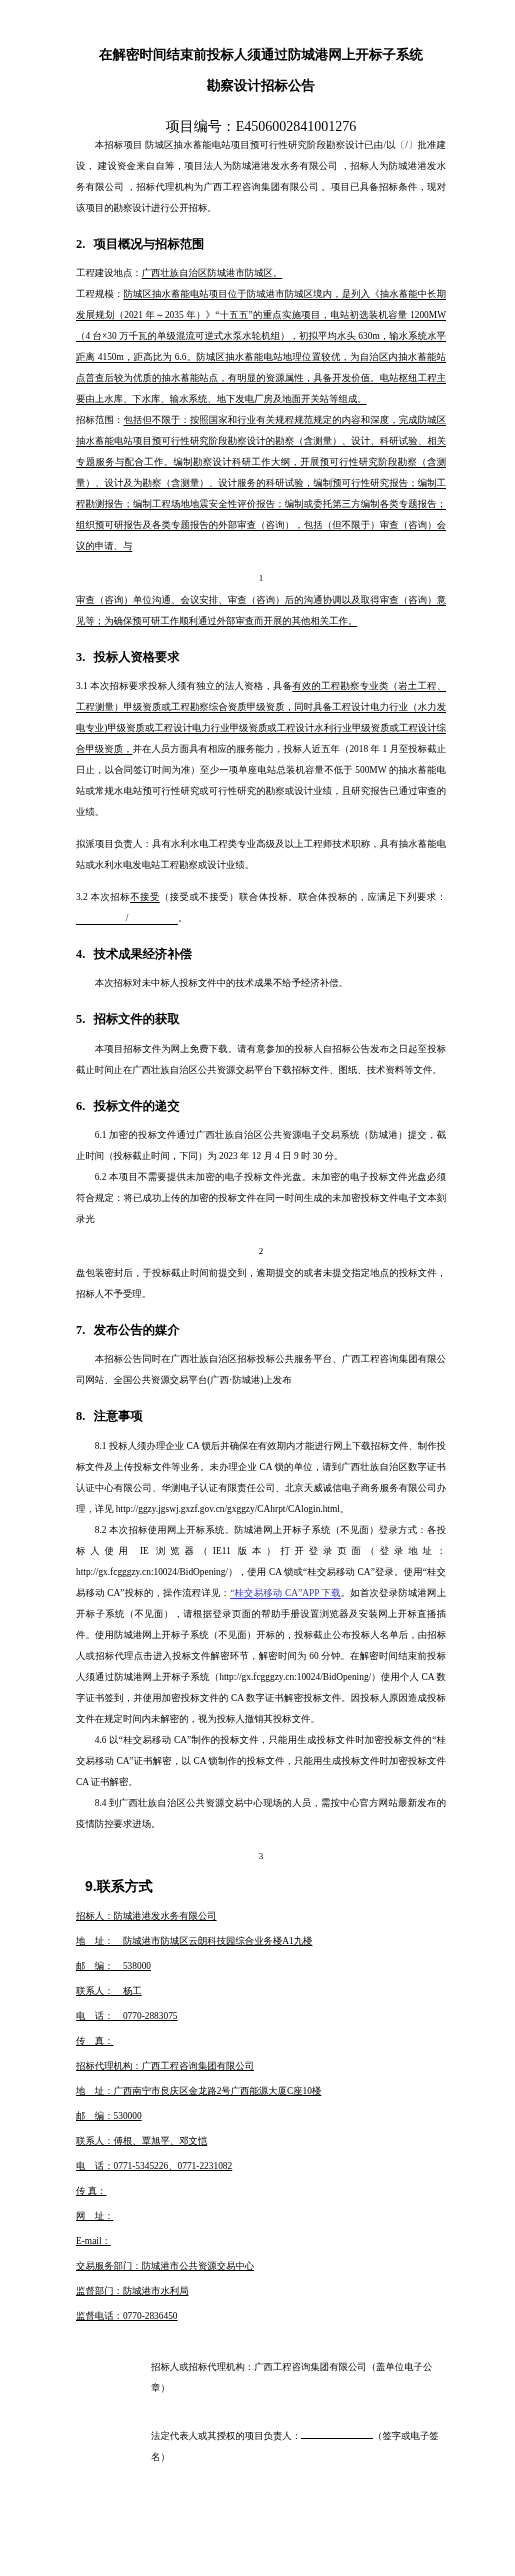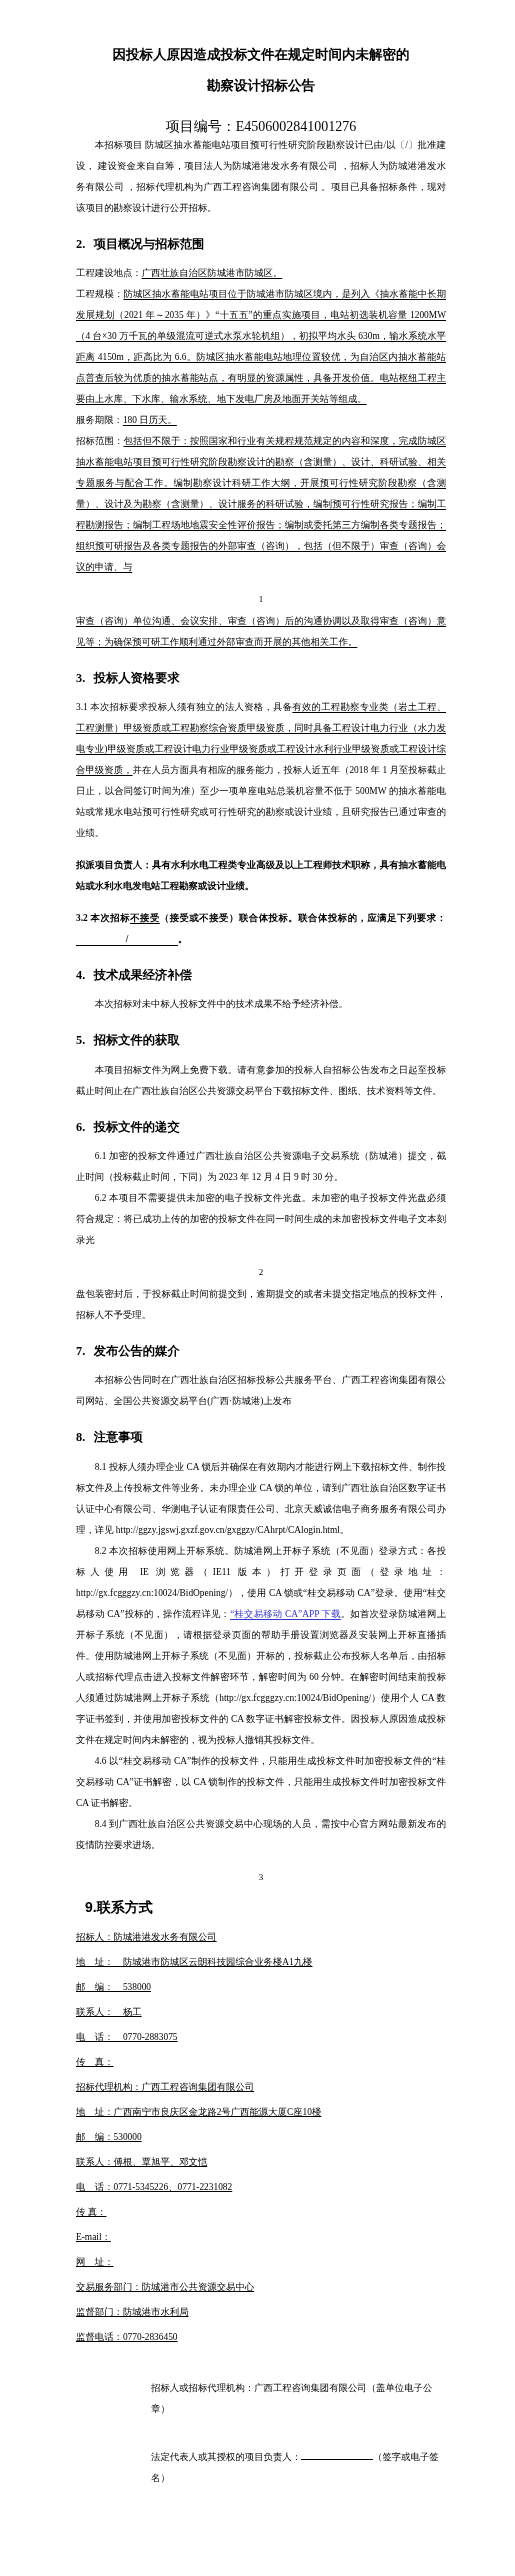--- a/index.html
+++ b/index.html
@@ -18,21 +18,21 @@
   .projno  { text-align:center; margin-top:22px; font-size:14px; line-height:17px; }
   .sec-h   { font-weight:bold; font-size:12.3px; line-height:21px; margin:15px 0 8.4px; }
   .sec-h .num { margin-right:8.4px; }
   .h9 {
     font-family:"Liberation Sans","DejaVu Sans",sans-serif;
     font-weight:bold; font-size:14px; line-height:23px;
     margin:10.3px 0 6.4px; padding-left:9px;
   }
   .para { text-align:justify; }
   .ind  { text-indent:2em; }
-  .mt   { margin-top:11px;font-weight:bold; }
+  .mt   { margin-top:11px; }
   .u    { text-decoration:underline; text-underline-offset:1.9px; }
   .link { color:#3333cc; text-decoration:underline; text-underline-offset:1.9px; cursor:pointer; }
   .pageno { text-align:center; font-size:9px; line-height:17px; margin:13px 0 2.6px; }
   .contact { line-height:25px; text-align:left;text-decoration:underline; }
   .sign1 { margin-top:28px; padding-left:75px; }
   .sign2 { margin-top:27px; padding-left:75px; }
   .blank32 {
     display:inline-block; min-width:102px; text-align:center;
     border-bottom:0.6px solid #000; line-height:1.15; text-indent:0;
   }
@@ -40,30 +40,29 @@
     display:inline-block; width:72px; height:1.05em;
     border-bottom:0.6px solid #000; vertical-align:baseline;
   }
 </style>
 </head>
 <body>
 
 <div class="page">
   <div class="inner">
 
-    <div class="title">因投标人原因造成投标文件在规定时间内未解密的</div>
+    <div class="title">在解密时间结束前投标人须通过防城港网上开标子系统</div>
     <div class="subtitle">勘察设计招标公告</div>
     <div class="projno"><span>项目编号：</span><span>E4506002841001276</span></div>
 
     <p class="para ind">本招标项目 防城区抽水蓄能电站项目预可行性研究阶段勘察设计已由/以〔/〕批准建设， 建设资金来自自筹，项目法人为防城港港发水务有限公司 ，招标人为防城港港发水务有限公司 ，招标代理机构为广西工程咨询集团有限公司 。项目已具备招标条件，现对该项目的勘察设计进行公开招标。</p>
 
     <div class="sec-h"><span class="num">2.</span><span>项目概况与招标范围</span></div>
     <p class="para"><span>工程建设地点：</span><span class="u">广西壮族自治区防城港市防城区。</span></p>
     <p class="para"><span>工程规模：</span><span class="u">防城区抽水蓄能电站项目位于防城港市防城区境内，是列入《抽水蓄能中长期发展规划（2021 年～2035 年）》“十五五”的重点实施项目，电站初选装机容量 1200MW（4 台×30 万千瓦的单级混流可逆式水泵水轮机组），初拟平均水头 630m，输水系统水平距离 4150m，距高比为 6.6。防城区抽水蓄能电站地理位置较优，为自治区内抽水蓄能站点普查后较为优质的抽水蓄能站点，有明显的资源属性，具备开发价值。电站枢纽工程主要由上水库、下水库、输水系统、地下发电厂房及地面开关站等组成。</span></p>
-    <p class="para"><span>服务期限：</span><span class="u">180 日历天。</span></p>
     <p class="para"><span>招标范围：</span><span class="u">包括但不限于：按照国家和行业有关规程规范规定的内容和深度，完成防城区抽水蓄能电站项目预可行性研究阶段勘察设计的勘察（含测量）、设计、科研试验、相关专题服务与配合工作。编制勘察设计科研工作大纲，开展预可行性研究阶段勘察（含测量）、设计及为勘察（含测量）、设计服务的科研试验，编制预可行性研究报告；编制工程勘测报告；编制工程场地地震安全性评价报告；编制或委托第三方编制各类专题报告；组织预可研报告及各类专题报告的外部审查（咨询），包括（但不限于）审查（咨询）会议的申请、与</span></p>
 
     <div class="pageno">1</div>
 
     <p class="para"><span class="u">审查（咨询）单位沟通、会议安排、审查（咨询）后的沟通协调以及取得审查（咨询）意见等；为确保预可研工作顺利通过外部审查而开展的其他相关工作。</span></p>
 
     <div class="sec-h"><span class="num">3.</span><span>投标人资格要求</span></div>
     <p class="para"><span>3.1 本次招标要求投标人须有独立的法人资格，具备</span><span class="u">有效的工程勘察专业类（岩土工程、工程测量）甲级资质或工程勘察综合资质甲级资质，同时具备工程设计电力行业（水力发电专业)甲级资质或工程设计电力行业甲级资质或工程设计水利行业甲级资质或工程设计综合甲级资质，</span><span>并在人员方面具有相应的服务能力，投标人近五年（2018 年 1 月至投标截止日止，以合同签订时间为准）至少一项单座电站总装机容量不低于 500MW 的抽水蓄能电站或常规水电站预可行性研究或可行性研究的勘察或设计业绩，且研究报告已通过审查的业绩。</span></p>
     <p class="para mt">拟派项目负责人：具有水利水电工程类专业高级及以上工程师技术职称，具有抽水蓄能电站或水利水电发电站工程勘察或设计业绩。</p>
     <p class="para mt"><span>3.2 本次招标</span><span class="u">不接受</span><span>（接受或不接受）联合体投标。联合体投标的，应满足下列要求：</span><span class="blank32"><span>/</span></span><span>。</span></p>
@@ -99,22 +98,22 @@
     <div class="contact">邮　编：　538000</div>
     <div class="contact">联系人：　杨工</div>
     <div class="contact">电　话：　0770-2883075</div>
     <div class="contact">传　真：</div>
     <div class="contact">招标代理机构：广西工程咨询集团有限公司</div>
     <div class="contact">地　址：广西南宁市良庆区金龙路2号广西能源大厦C座10楼</div>
     <div class="contact">邮　编：530000</div>
     <div class="contact">联系人：傅根、覃旭平、邓文恺</div>
     <div class="contact">电　话：0771-5345226、0771-2231082</div>
     <div class="contact">传 真：</div>
+    <div class="contact">网　址：</div>
     <div class="contact">E-mail：</div>
-    <div class="contact">网　址：</div>
     <div class="contact">交易服务部门：防城港市公共资源交易中心</div>
     <div class="contact">监督部门：防城港市水利局</div>
     <div class="contact">监督电话：0770-2836450</div>
 
     <div class="sign1">招标人或招标代理机构：广西工程咨询集团有限公司（盖单位电子公章）</div>
     <div class="sign2"><span>法定代表人或其授权的项目负责人：</span><span class="blankline"></span><span>（签字或电子签名）</span></div>
 
   </div>
 </div>
 

